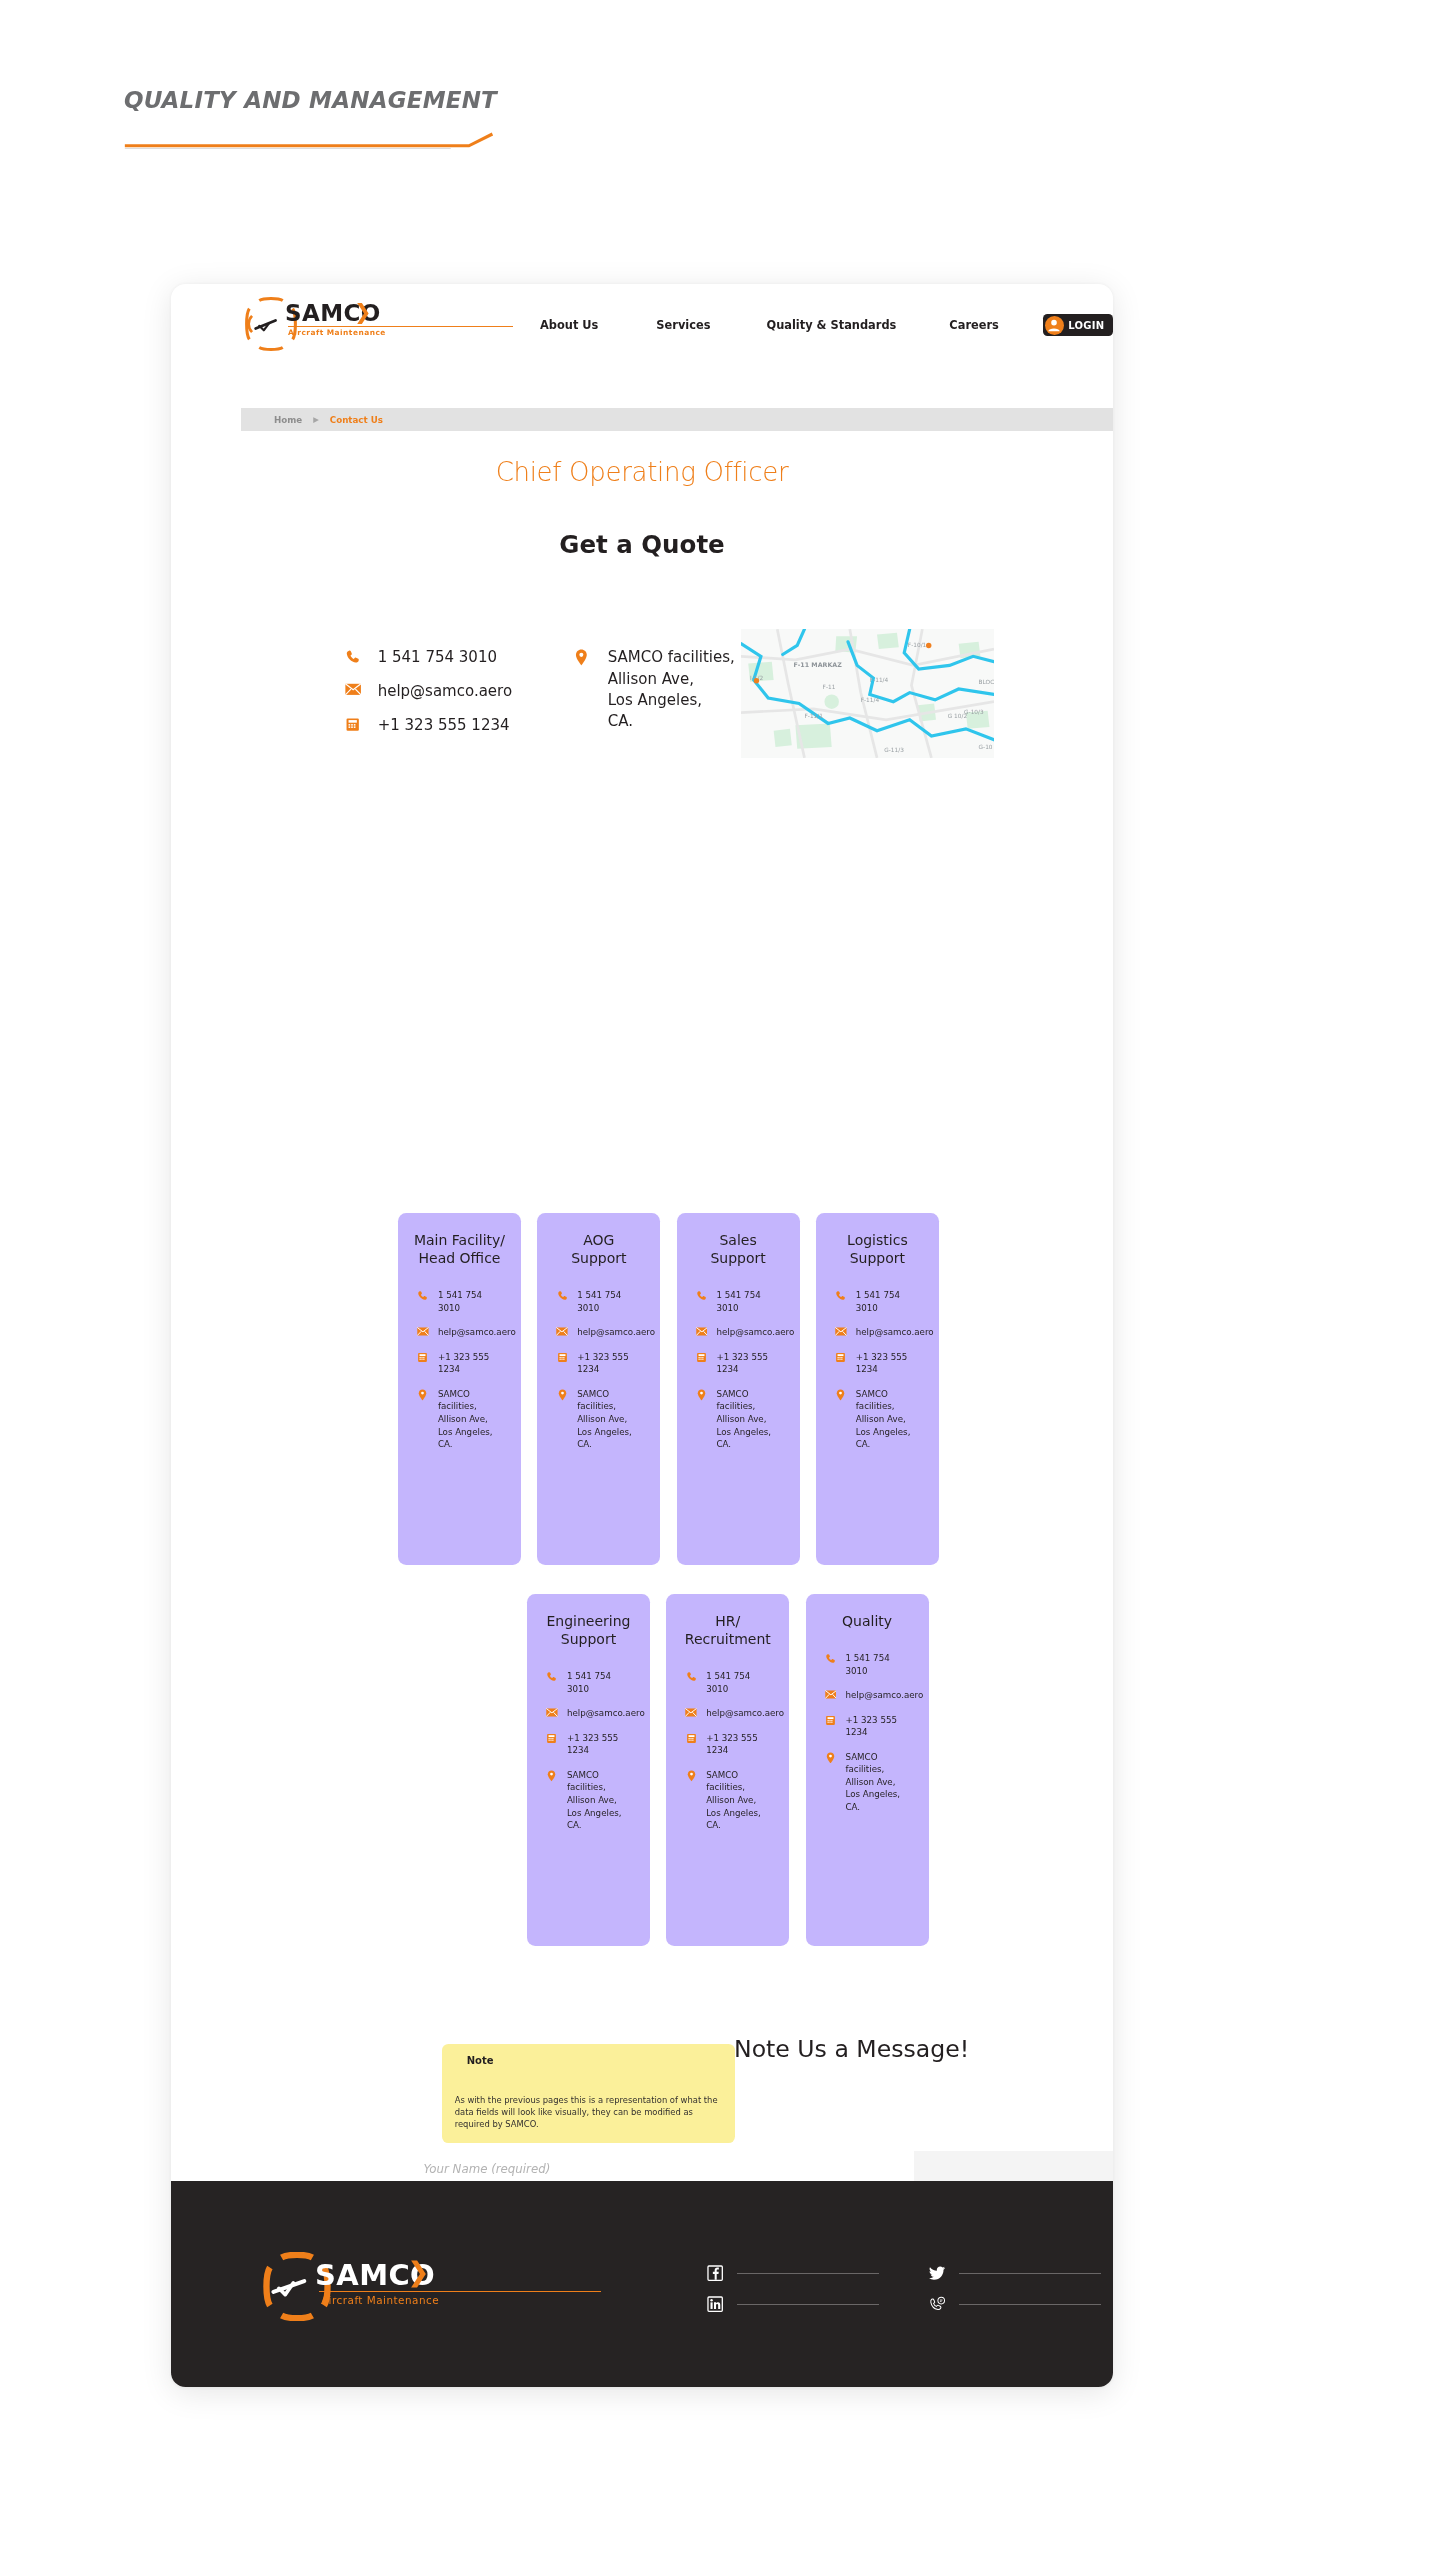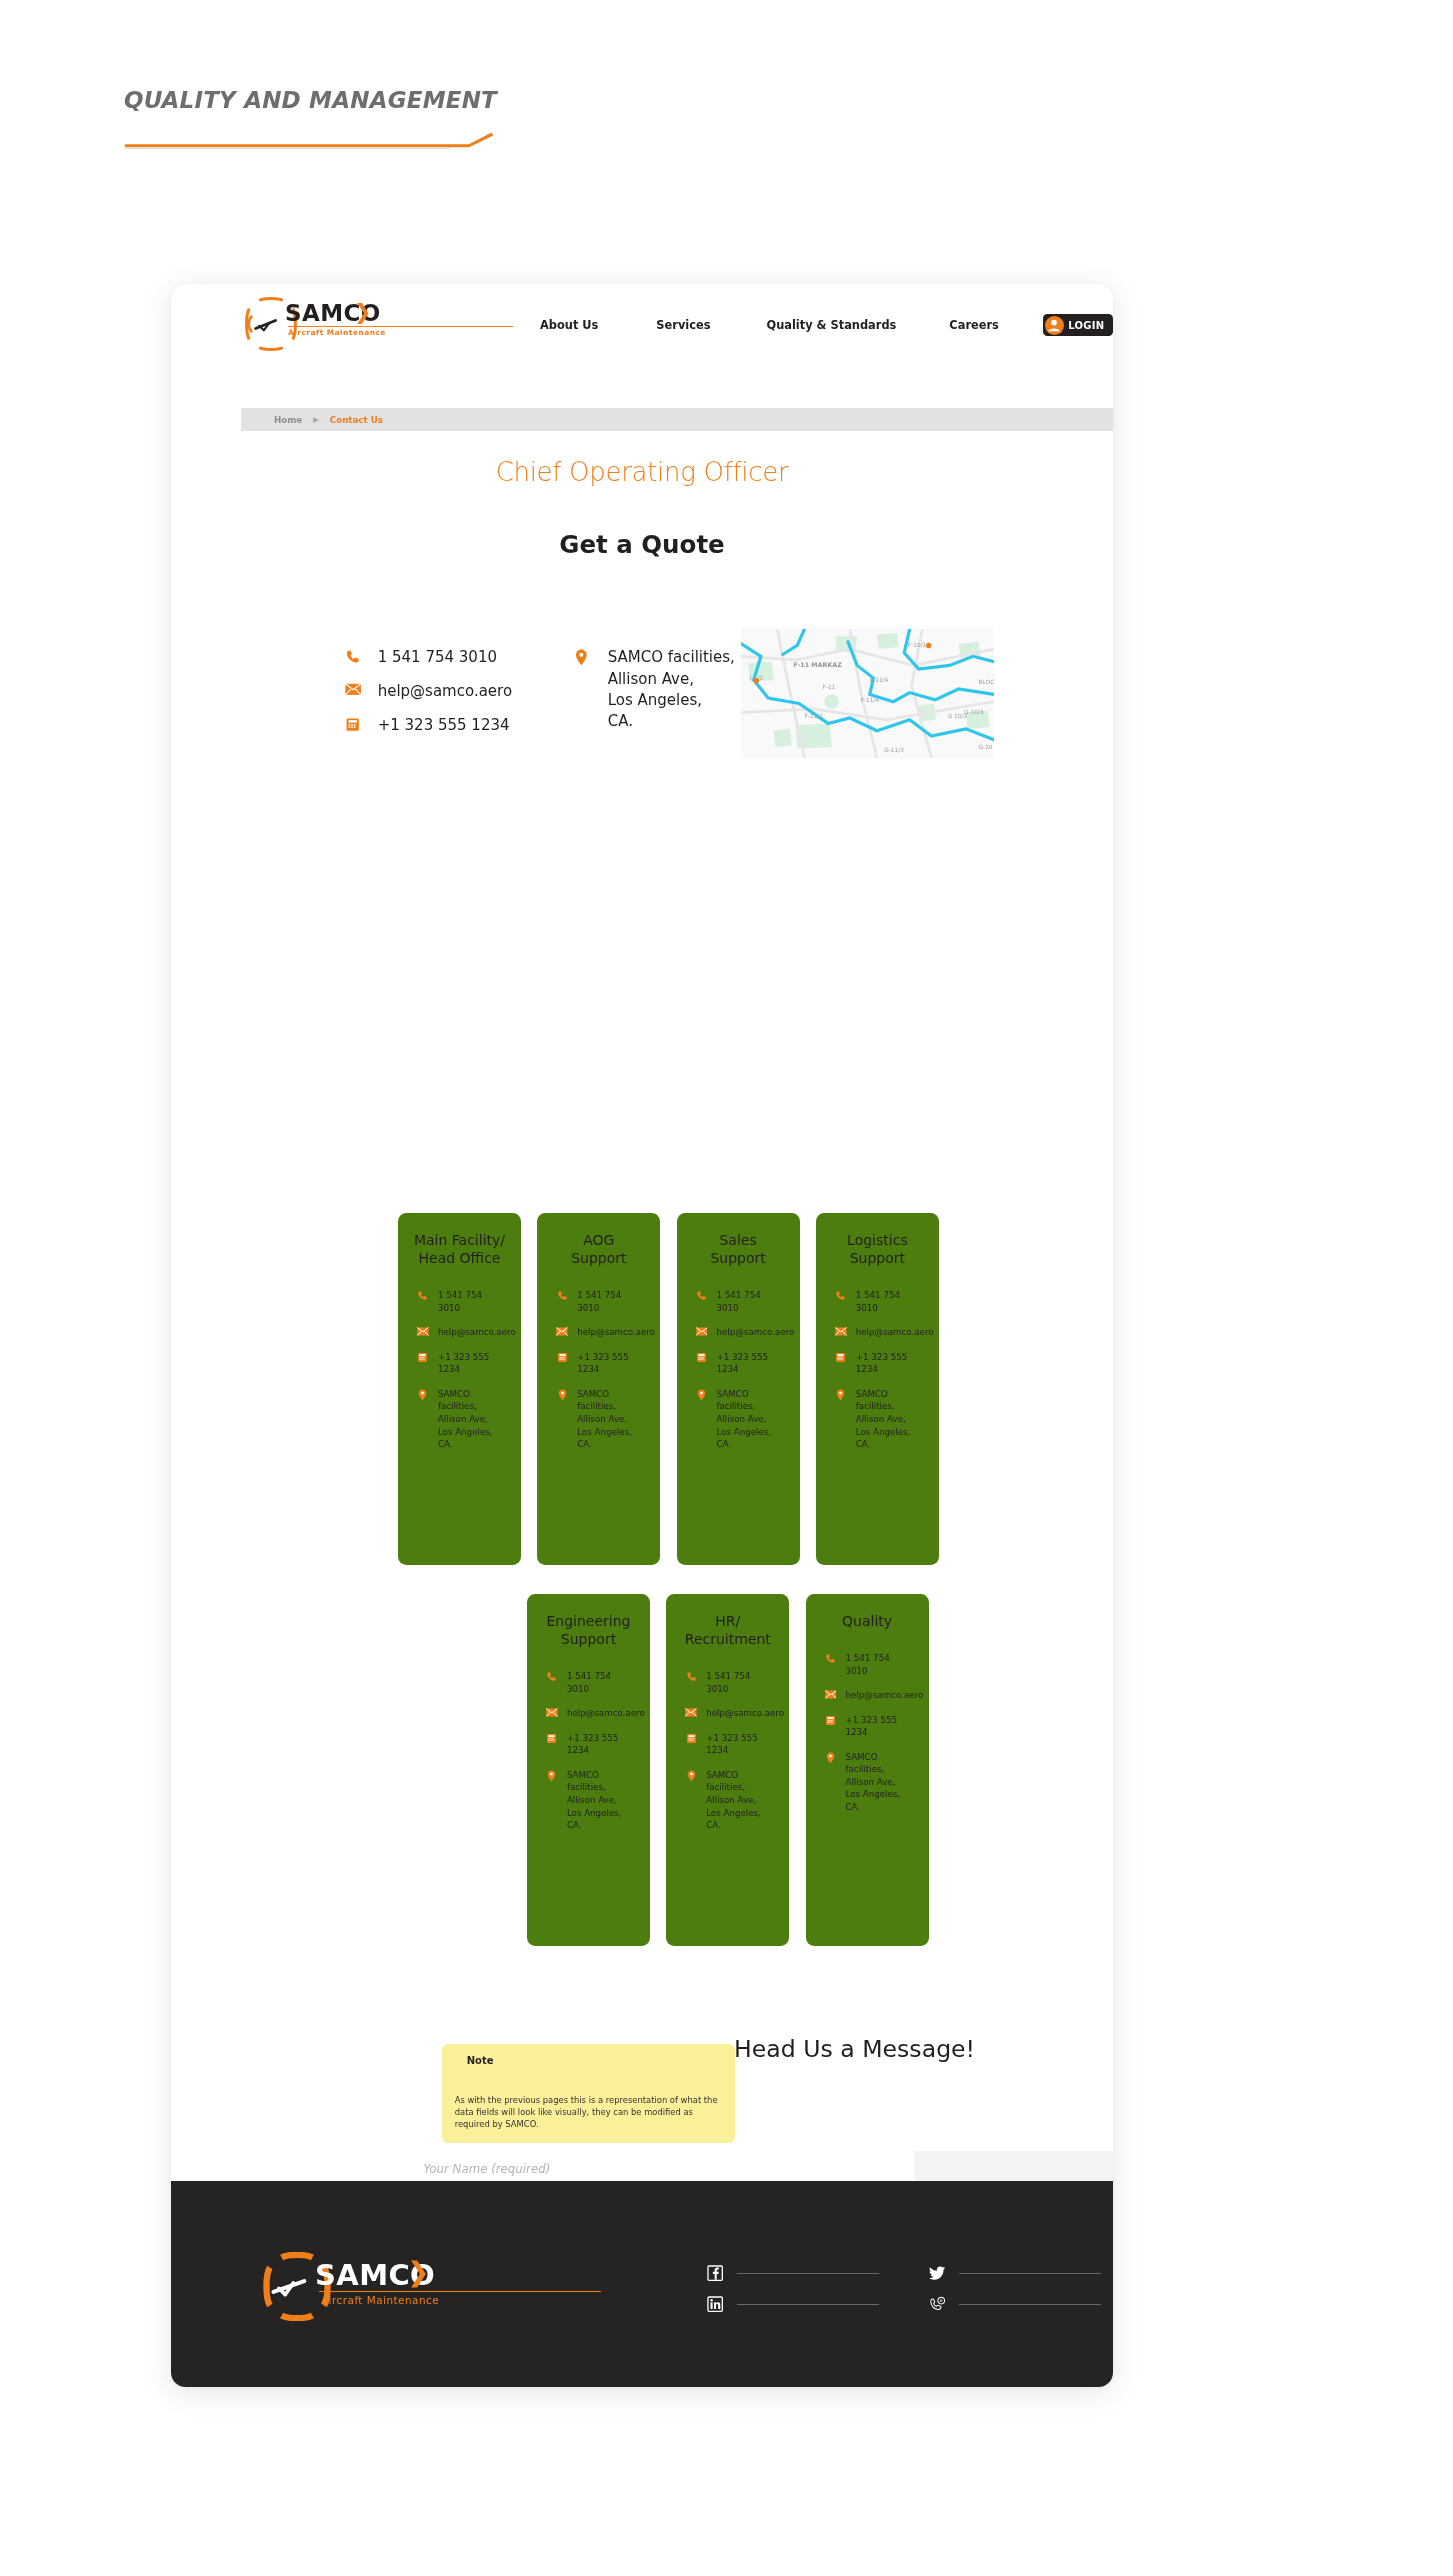--- a/index.html
+++ b/index.html
@@ -263,21 +263,21 @@
 
   
   .cards-row {
     position: absolute;
     display: flex;
   }
   .cards-row-1 { left: 227px; top: 929px; gap: 16.3px; }
   .cards-row-2 { left: 356px; top: 1310px; gap: 16.3px; }
   .card {
     width: 123px;
-    background: #4d7c0f;
+    background: #c4b5fd;
     border-radius: 8.2px;
     padding: 18px 14.5px 20px 14.5px;
     box-sizing: border-box;
   }
   .cards-row-1 .card { width: 123px; min-height: 352px; }
   .cards-row-2 .card { width: 123px; min-height: 352px; }
   .card-title {
     font-family: "DejaVu Sans", sans-serif;
     font-size: 14px;
     font-weight: 400;
@@ -1032,21 +1032,21 @@
 CA.</span>
       </div>
     </div>
 
   </div>
 
   <div class="note">
     <div class="note-title">Note</div>
     <div class="note-body">As with the previous pages this is a representation of what the data fields will look like visually, they can be modified as required by SAMCO.</div>
   </div>
-  <div class="h-message">Head Us a Message!</div>
+  <div class="h-message">Note Us a Message!</div>
 
   <div class="form-left">
     <div class="f-line">
       <span class="f-ph">Your Name (required)</span>
     </div>
     <div class="f-select">
       <span class="f-ph">Budget</span>
       <span class="f-caret"></span>
     </div>
     <div class="f-line">

